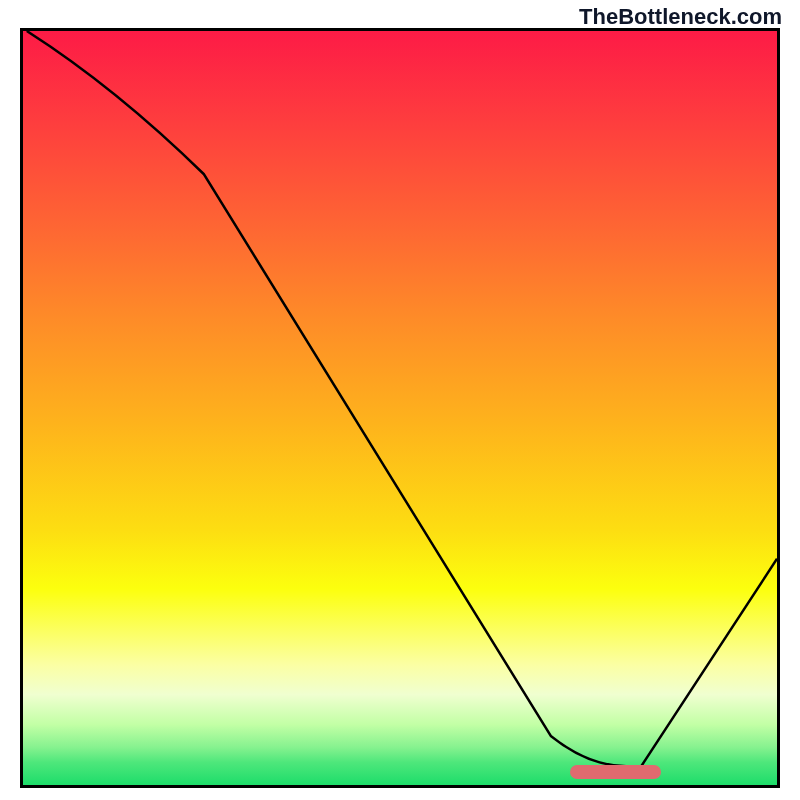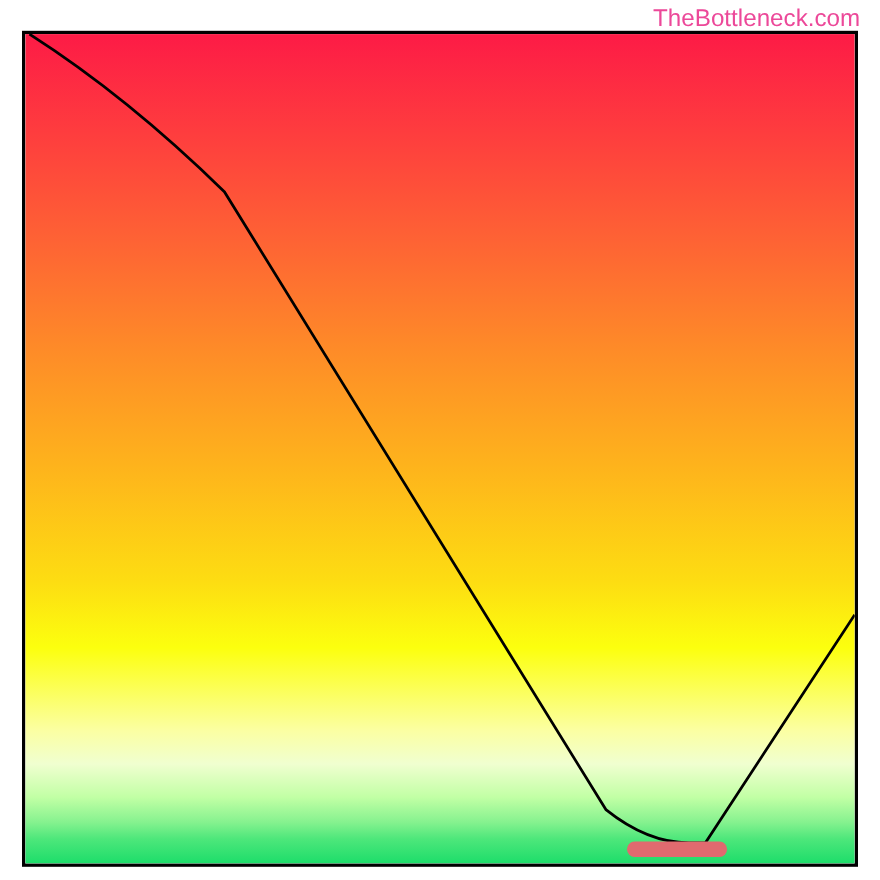--- a/index.html
+++ b/index.html
@@ -8,23 +8,23 @@
     height: 800px;
     background: #ffffff;
     position: relative;
     font-family: Arial, sans-serif;
     overflow: hidden;
   }
   .watermark {
     position: absolute;
     top: 4px;
     right: 18px;
-    color: #ec4899;
+    color: #0f172a;
     font-size: 22px;
-    font-weight: normal;
+    font-weight: bold;
     z-index: 10;
   }
   .plot-area {
     position: absolute;
     top: 28px;
     left: 20px;
     width: 760px;
     height: 760px;
     border: 3px solid #000;
     overflow: hidden;

